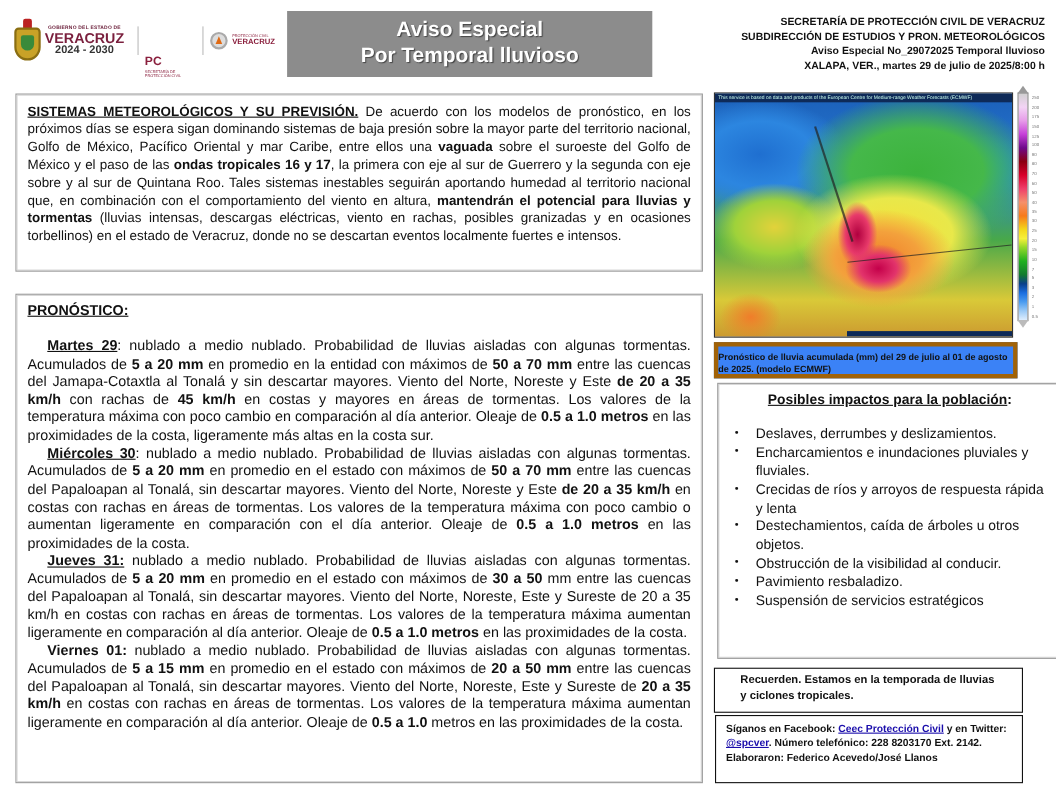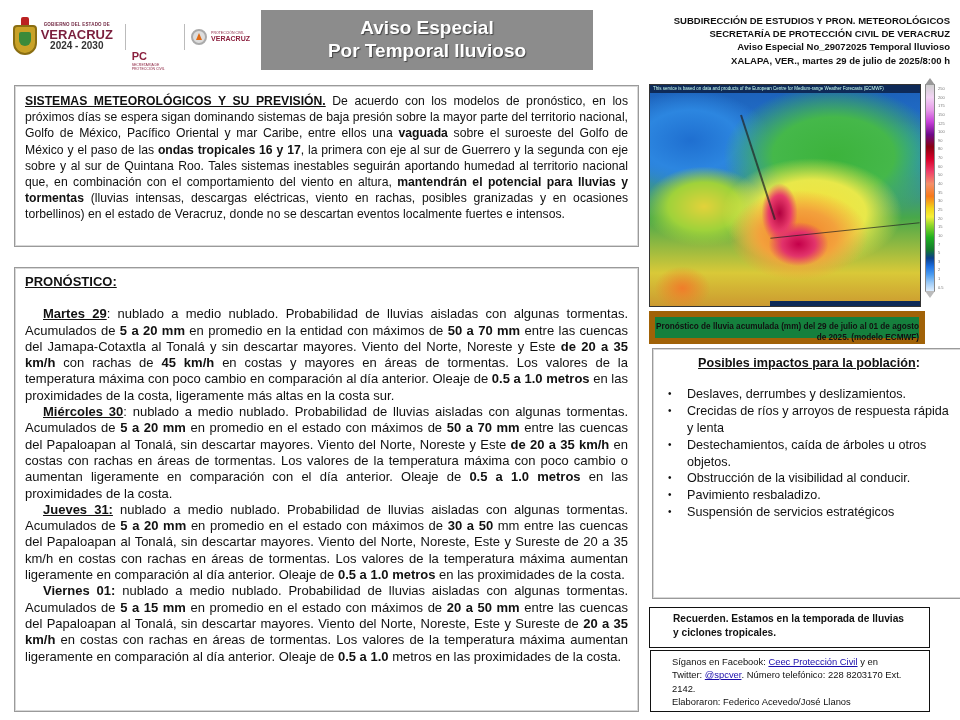--- a/index.html
+++ b/index.html
@@ -61,31 +61,31 @@
   .map .coast { position: absolute; left: 90px; top: 30px; width: 2px; height: 110px; background: #222; transform: rotate(-18deg); transform-origin: top; opacity: .7; }
   .map .border-line { position: absolute; left: 120px; top: 145px; width: 150px; height: 1px; background: #222; transform: rotate(-6deg); opacity: .7; }
   .map .credits { position: absolute; right: 0; bottom: 0; width: 150px; height: 5px; background: #0e2a58; }
 
   .colorbar { position: absolute; left: 925px; top: 84px; width: 10px; height: 208px; border: 1px solid #888;
     background: linear-gradient(180deg, #d0d0d0 0%, #f3d4f5 6%, #e79ce9 12%, #c63fd8 18%, #6e0a8a 24%, #8a0010 30%, #d8002a 36%, #ef3f6a 42%, #f5906a 48%, #f77a1a 54%, #f3d71a 60%, #f6f03a 64%, #92d82a 68%, #1fb01f 74%, #127a2e 80%, #0a3f8a 84%, #1b6ee0 88%, #4b9cf0 92%, #9ccaf6 96%, #dfeefe 100%); }
   .colorbar::before { content: ""; position: absolute; left: -1px; top: -7px; border-left: 5px solid transparent; border-right: 5px solid transparent; border-bottom: 7px solid #999; }
   .colorbar::after { content: ""; position: absolute; left: -1px; bottom: -7px; border-left: 5px solid transparent; border-right: 5px solid transparent; border-top: 7px solid #bbb; }
   .cb-ticks { position: absolute; left: 938px; top: 86px; width: 16px; height: 204px; display: flex; flex-direction: column; justify-content: space-between; font-size: 4px; color: #777; }
 
-  .map-caption { position: absolute; left: 649px; top: 311px; width: 276px; height: 33px; background: #15803d; border: 6px solid #a16207; text-align: right; font-size: 8.2px; font-weight: bold; line-height: 11px; padding-top: 4px; }
+  .map-caption { position: absolute; left: 649px; top: 311px; width: 276px; height: 33px; background: #3b82f6; border: 4px solid #a16207; text-align: left; font-size: 8.2px; font-weight: bold; line-height: 11px; padding-top: 4px; }
 
   .impactos { left: 652px; top: 348px; width: 310px; height: 251px; padding: 6px 8px 0 12px; font-size: 12.6px; line-height: 16.9px; }
   .impactos .itit { font-weight: bold; text-align: center; margin-bottom: 14px; }
   .impactos .itit span { text-decoration: underline; }
   .impactos ul { list-style: none; }
   .impactos li { position: relative; padding-left: 22px; margin-bottom: 0; }
   .impactos li::before { content: "•"; position: absolute; left: 3px; top: 0; font-size: 10px; }
 
   .recuerden { position: absolute; left: 649px; top: 607px; width: 281px; height: 41px; border: 1px solid #111; padding: 4px 23px; font-size: 10.2px; font-weight: bold; line-height: 13.8px; }
-  .contacto { position: absolute; left: 650px; top: 650px; width: 280px; height: 62px; border: 1px solid #111; padding: 4px 21px; font-size: 9.4px; line-height: 13.3px; }
+  .contacto { position: absolute; left: 650px; top: 650px; width: 280px; height: 62px; border: 1px solid #111; padding: 4px 9px; font-size: 9.4px; line-height: 13.3px; font-weight: bold; }
   .contacto a { color: #1a0dab; text-decoration: underline; }
 </style>
 </head>
 <body>
 
 <div class="logos">
   <div class="coat">
     <div class="cross"></div>
       <div class="shield"></div>
   </div>
@@ -108,22 +108,22 @@
     </div>
   </div>
 </div>
 
 <div class="title-box">
   <div>Aviso Especial</div>
   <div>Por Temporal lluvioso</div>
 </div>
 
 <div class="agency">
+  <div>SECRETARÍA DE PROTECCIÓN CIVIL DE VERACRUZ</div>
   <div>SUBDIRECCIÓN DE ESTUDIOS Y PRON. METEOROLÓGICOS</div>
-  <div>SECRETARÍA DE PROTECCIÓN CIVIL DE VERACRUZ</div>
   <div>Aviso Especial No_29072025 Temporal lluvioso</div>
   <div>XALAPA, VER.,   martes 29 de julio de 2025/8:00 h</div>
 </div>
 
 <div class="box sistemas">
   <span class="head">SISTEMAS METEOROLÓGICOS Y SU PREVISIÓN.</span><span> De acuerdo con los modelos de pronóstico, en los próximos días se espera sigan dominando sistemas de baja presión sobre la mayor parte del territorio nacional, Golfo de México, Pacífico Oriental y mar Caribe, entre ellos una </span><b>vaguada</b><span> sobre el suroeste del Golfo de México y el paso de las </span><b>ondas tropicales 16 y 17</b><span>, la primera con eje al sur de Guerrero y la segunda con eje sobre y al sur de Quintana Roo. Tales sistemas inestables seguirán aportando humedad al territorio nacional que, en combinación con el comportamiento del viento en altura, </span><b>mantendrán el potencial para lluvias y tormentas</b><span> (lluvias intensas, descargas eléctricas, viento en rachas, posibles granizadas y en ocasiones torbellinos) en el estado de Veracruz, donde no se descartan eventos localmente fuertes e intensos.</span>
 </div>
 
 <div class="box pronostico">
   <div class="ptitle">PRONÓSTICO:</div>
@@ -165,20 +165,21 @@
   <span>2</span>
   <span>1</span>
   <span>0.5</span>
 </div>
 <div class="map-caption">Pronóstico de lluvia acumulada (mm) del 29  de julio al 01 de agosto de 2025. (modelo ECMWF)</div>
 
 <div class="box impactos">
   <div class="itit"><span>Posibles impactos para la población</span><b>:</b></div>
   <ul>
     <li>Deslaves, derrumbes y deslizamientos.</li>
+    <li>Encharcamientos e inundaciones pluviales y fluviales.</li>
     <li>Crecidas de ríos y arroyos de respuesta rápida y lenta</li>
     <li>Destechamientos, caída de árboles u otros objetos.</li>
     <li>Obstrucción de la visibilidad al conducir.</li>
     <li>Pavimiento resbaladizo.</li>
     <li>Suspensión de servicios estratégicos</li>
   </ul>
 </div>
 
 <div class="recuerden">Recuerden. Estamos en la temporada de lluvias  y ciclones tropicales.</div>
 

